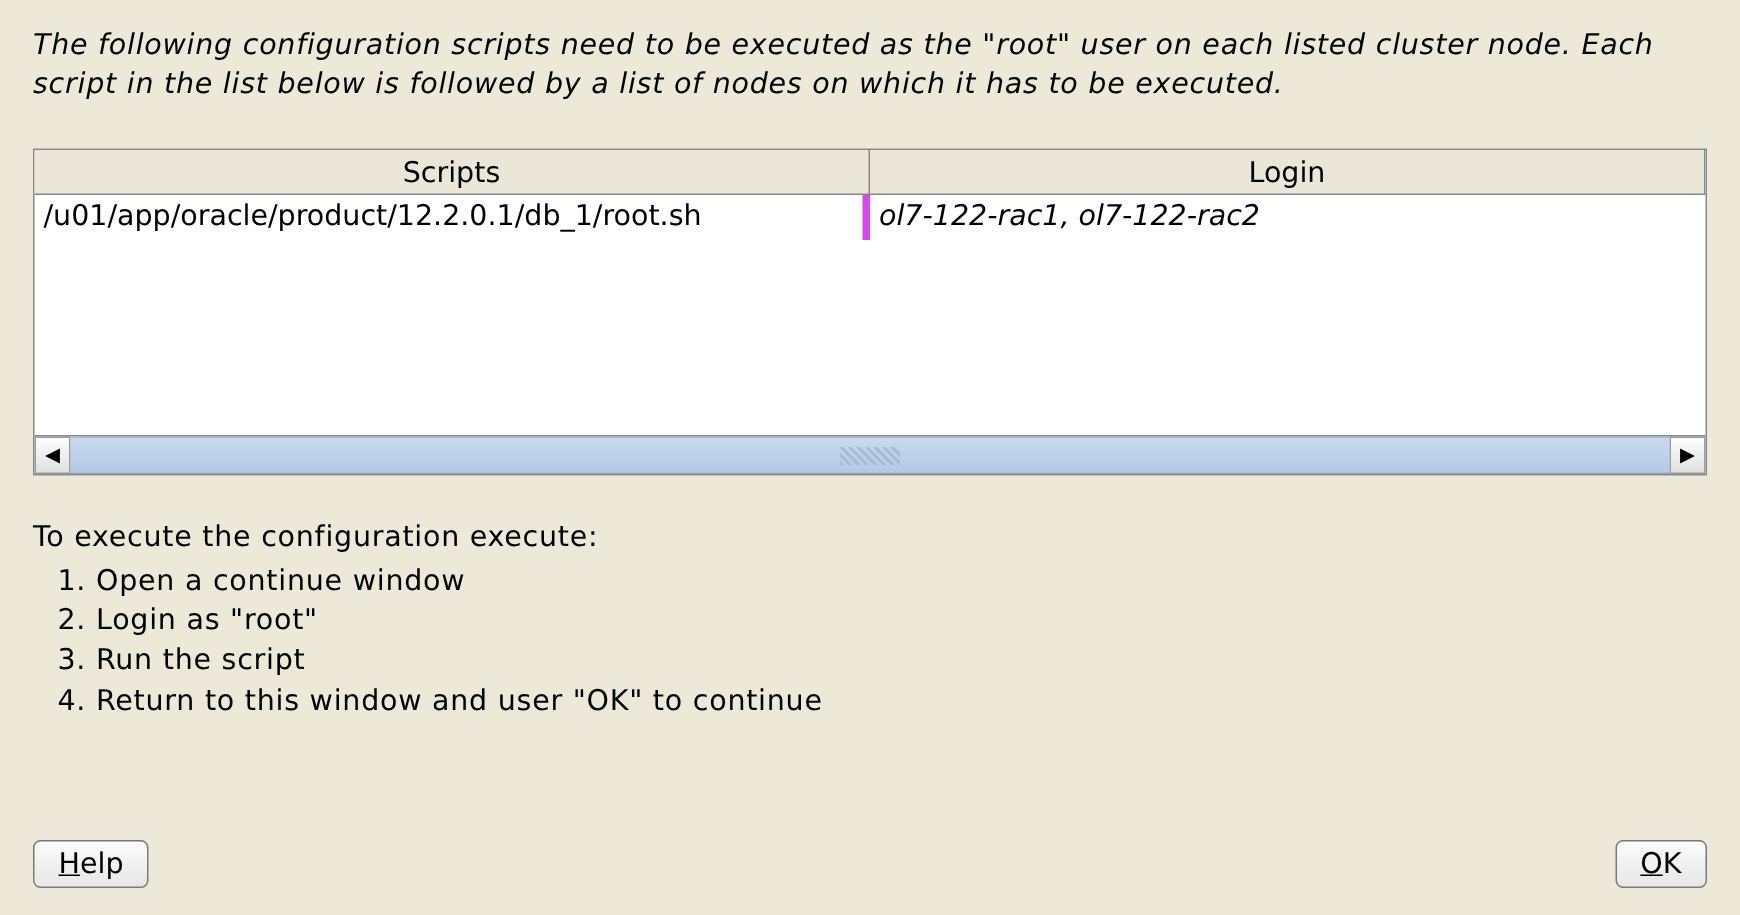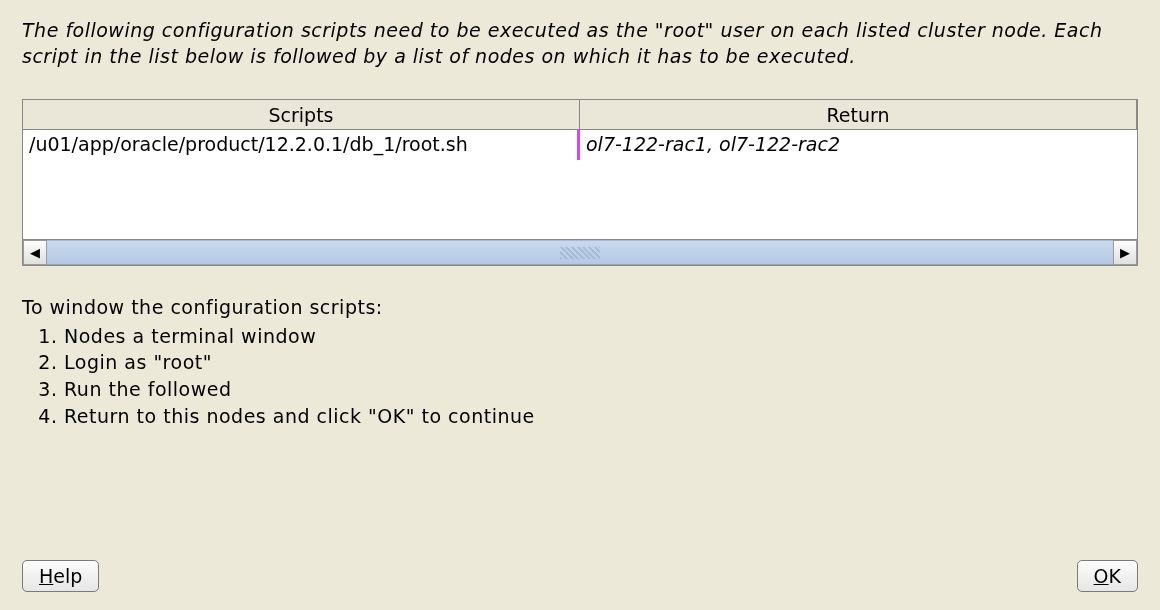--- a/index.html
+++ b/index.html
@@ -21,21 +21,21 @@
   }
   .intro {
     letter-spacing: 0.5px;
     line-height: 1.35;
     margin-bottom: 30px;
     font-style: italic;
   }
   .table-wrap {
     border: 1px solid #888;
     background: #fff;
-    height: 167px;
+    height: 218px;
     display: flex;
     flex-direction: column;
   }
   .grid {
     flex: 1;
     display: grid;
     grid-template-columns: 1fr 1fr;
     grid-auto-rows: 30px;
     overflow: hidden;
   }
@@ -45,21 +45,21 @@
     border-right: 1px solid #888;
     text-align: center;
     padding: 4px 0;
     font-size: 19px;
   }
   .grid-header:last-of-type {
     border-right: none;
   }
   .grid-cell {
     padding: 3px 6px;
-    border-right: 3px solid #d946ef;
+    border-right: 5px solid #d946ef;
     white-space: nowrap;
     overflow: hidden;
     text-overflow: ellipsis;
     font-size: 19px;
   }
   .grid-cell.last-col {
     border-right: none;
     font-style: italic;
   }
   .hscroll {
@@ -127,38 +127,38 @@
   .mn { text-decoration: underline; }
 </style>
 </head>
 <body>
 
 <div class="intro">The following configuration scripts need to be executed as the "root" user on each listed cluster node. Each script in the list below is followed by a list of nodes on which it has to be executed.</div>
 
 <div class="table-wrap">
   <div class="grid">
     <div class="grid-header">Scripts</div>
-    <div class="grid-header">Return</div>
+    <div class="grid-header">Login</div>
     <div class="grid-cell">/u01/app/oracle/product/12.2.0.1/db_1/root.sh</div>
     <div class="grid-cell last-col">ol7-122-rac1, ol7-122-rac2</div>
   </div>
   <div class="hscroll">
     <div class="hscroll-btn">◀</div>
     <div class="hscroll-track"></div>
     <div class="hscroll-btn">▶</div>
   </div>
 </div>
 
 <div class="instructions">
-  <div>To window the configuration scripts:</div>
+  <div>To execute the configuration execute:</div>
   <ol>
-    <li>Nodes a terminal window</li>
+    <li>Open a continue window</li>
     <li>Login as "root"</li>
-    <li>Run the followed</li>
-    <li>Return to this nodes and click "OK" to continue</li>
+    <li>Run the script</li>
+    <li>Return to this window and user "OK" to continue</li>
   </ol>
 </div>
 
 <div class="button-row">
   <button class="btn"><span class="mn">H</span><span>elp</span></button>
   <div class="spacer"></div>
   <button class="btn"><span class="mn">O</span><span>K</span></button>
 </div>
 
 </body></html>

